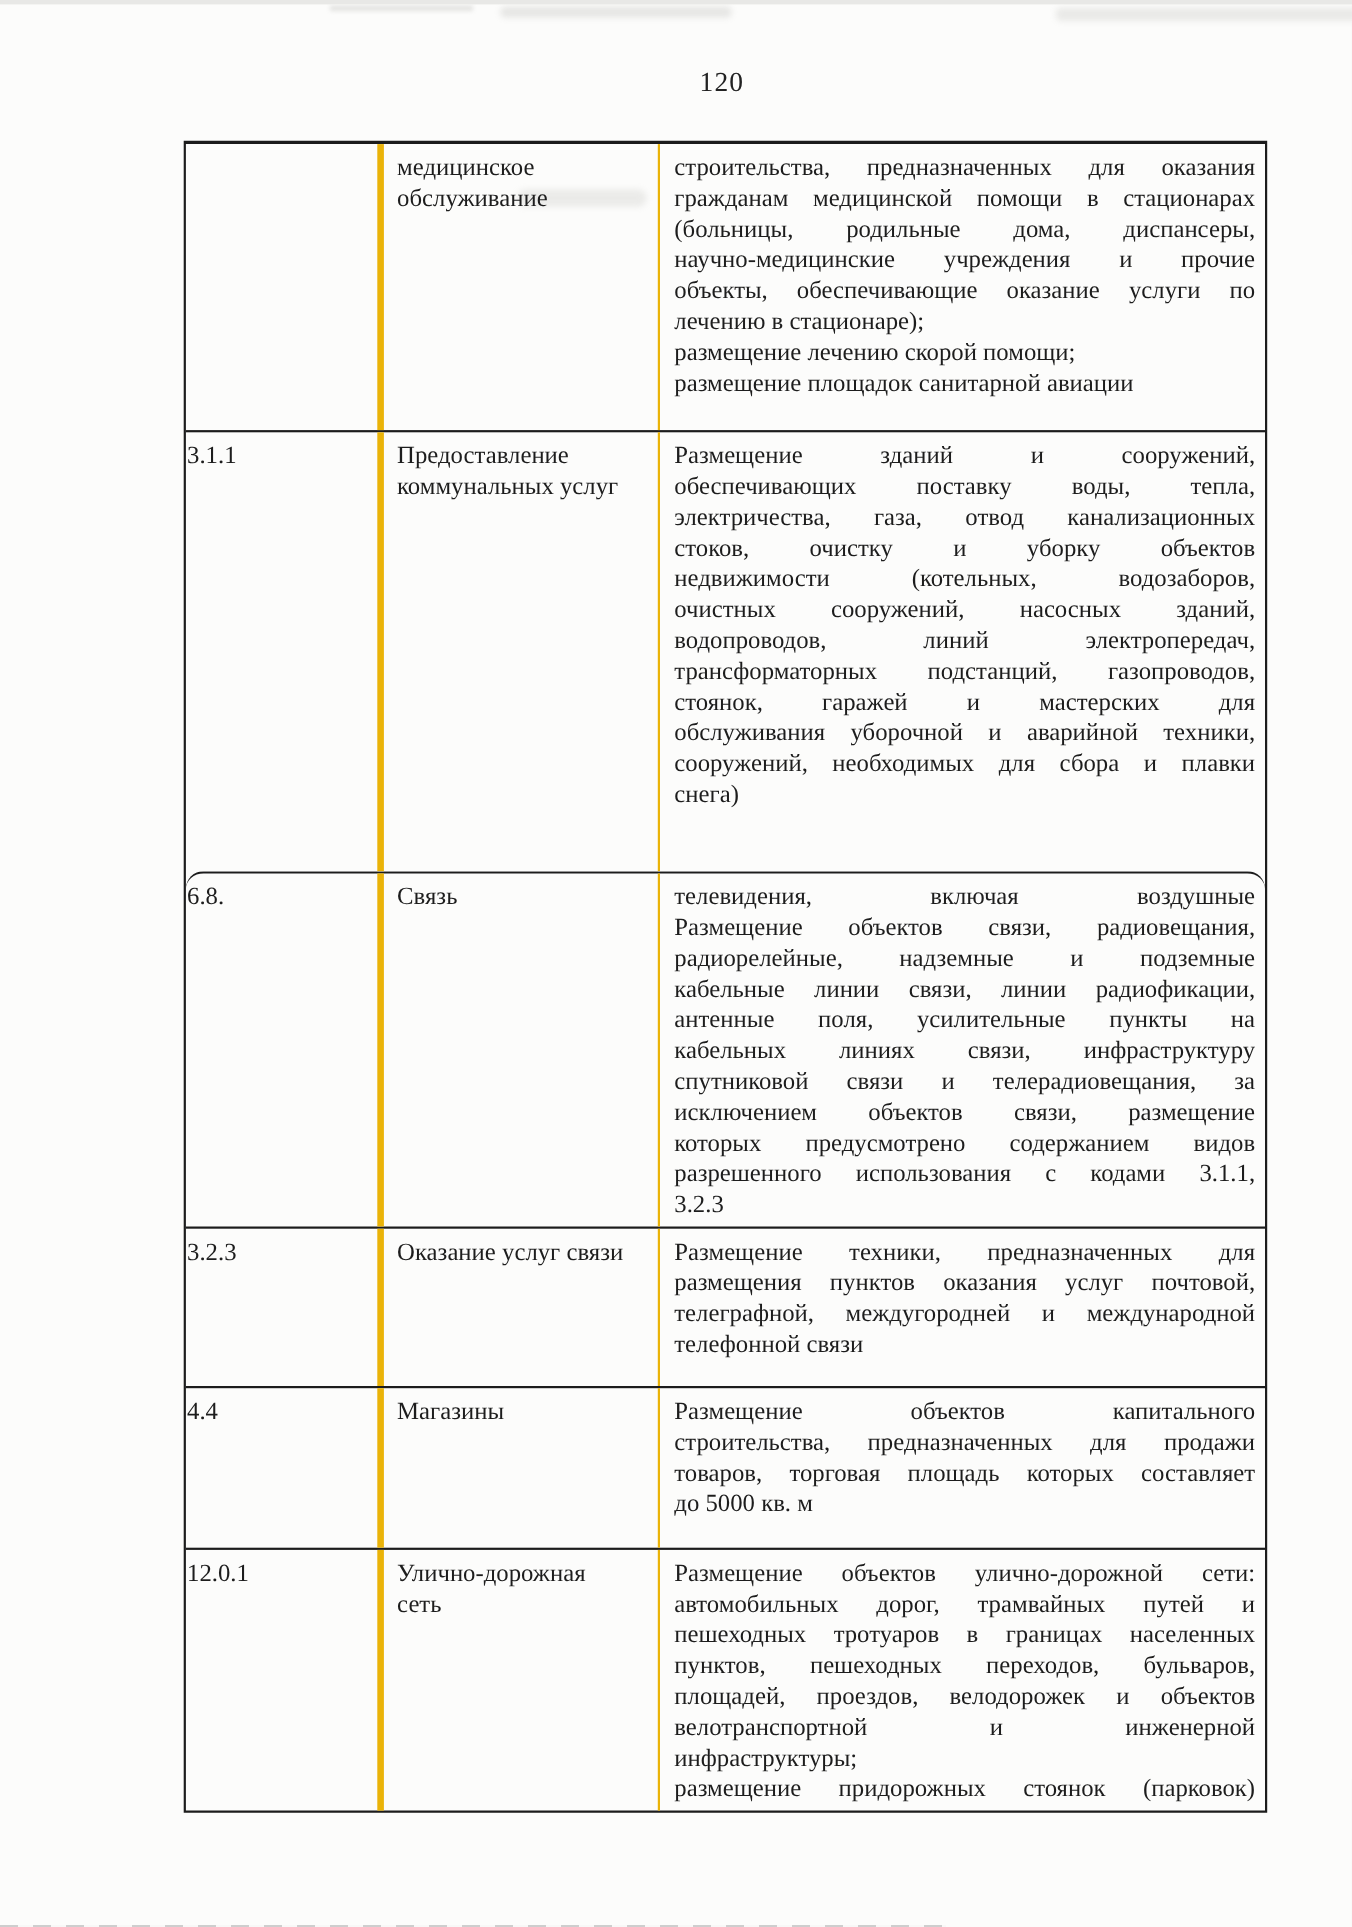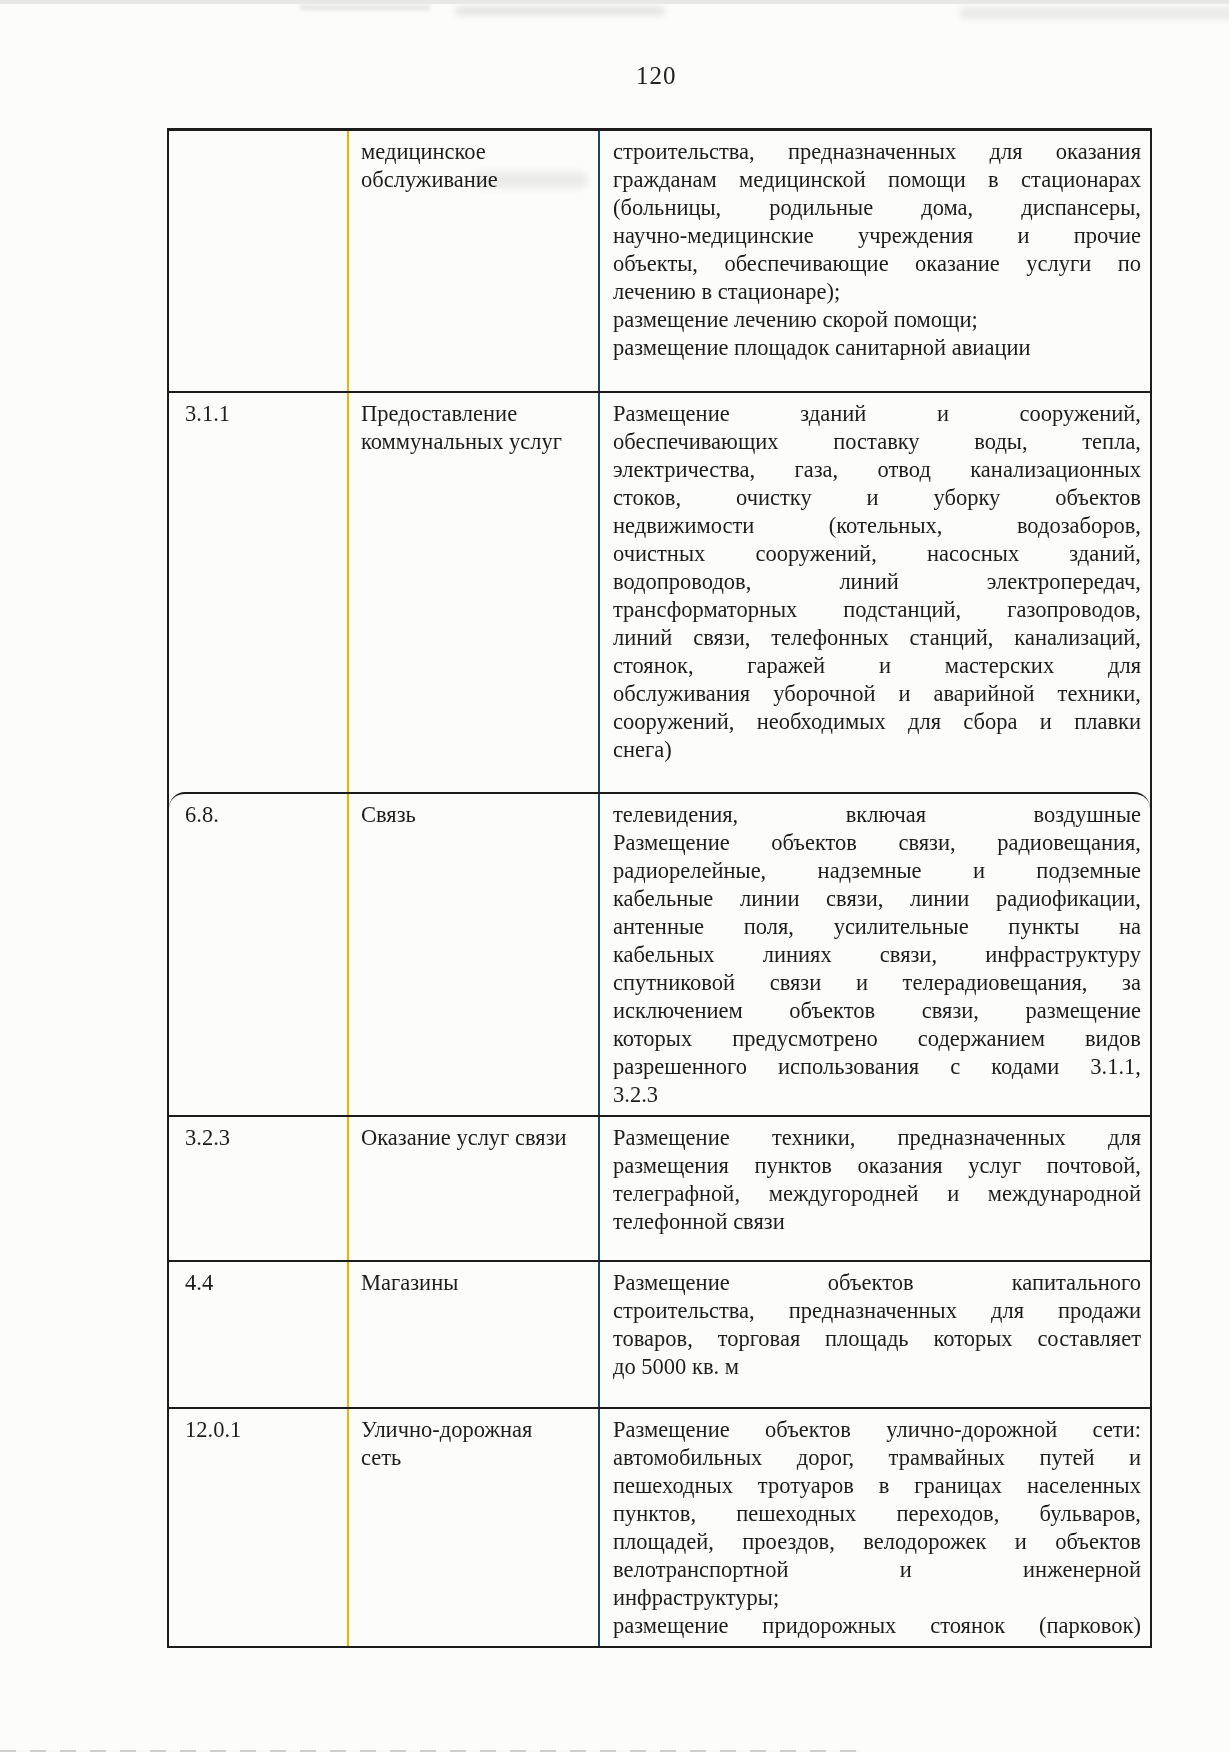--- a/index.html
+++ b/index.html
@@ -53,28 +53,28 @@
 
   .c-code, .c-name, .c-desc {
     box-sizing: border-box;
     font-size: 22.5px;
     line-height: 28px;
     padding-top: 7px;
   }
   .c-code {
     width: 180px;
     flex: 0 0 180px;
-    border-right: 2px solid #eab308;
-    padding-left: 16px;
+    border-right: 6px solid #eab308;
+    padding-left: 1px;
     padding-right: 6px;
   }
   .c-name {
     width: 251px;
     flex: 0 0 251px;
-    border-right: 2px solid #0c4a6e;
+    border-right: 2px solid #eab308;
     padding-left: 12px;
     padding-right: 10px;
     white-space: pre-line;
   }
   .c-desc {
     flex: 1 1 auto;
     padding-left: 13px;
     padding-right: 9px;
     padding-bottom: 6px;
   }
@@ -158,21 +158,20 @@
 коммунальных услуг</div>
       <div class="c-desc">
           <div class="dline djust">Размещение зданий и сооружений,</div>
           <div class="dline djust">обеспечивающих поставку воды, тепла,</div>
           <div class="dline djust">электричества, газа, отвод канализационных</div>
           <div class="dline djust">стоков, очистку и уборку объектов</div>
           <div class="dline djust">недвижимости (котельных, водозаборов,</div>
           <div class="dline djust">очистных сооружений, насосных зданий,</div>
           <div class="dline djust">водопроводов, линий электропередач,</div>
           <div class="dline djust">трансформаторных подстанций, газопроводов,</div>
-          <div class="dline djust">линий связи, телефонных станций, канализаций,</div>
           <div class="dline djust">стоянок, гаражей и мастерских для</div>
           <div class="dline djust">обслуживания уборочной и аварийной техники,</div>
           <div class="dline djust">сооружений, необходимых для сбора и плавки</div>
           <div class="dline dleft">снега)</div>
         </div>
     </div>
 
     <div class="t-row">
       <div class="c-code">6.8.</div>
       <div class="c-name">Связь</div>

